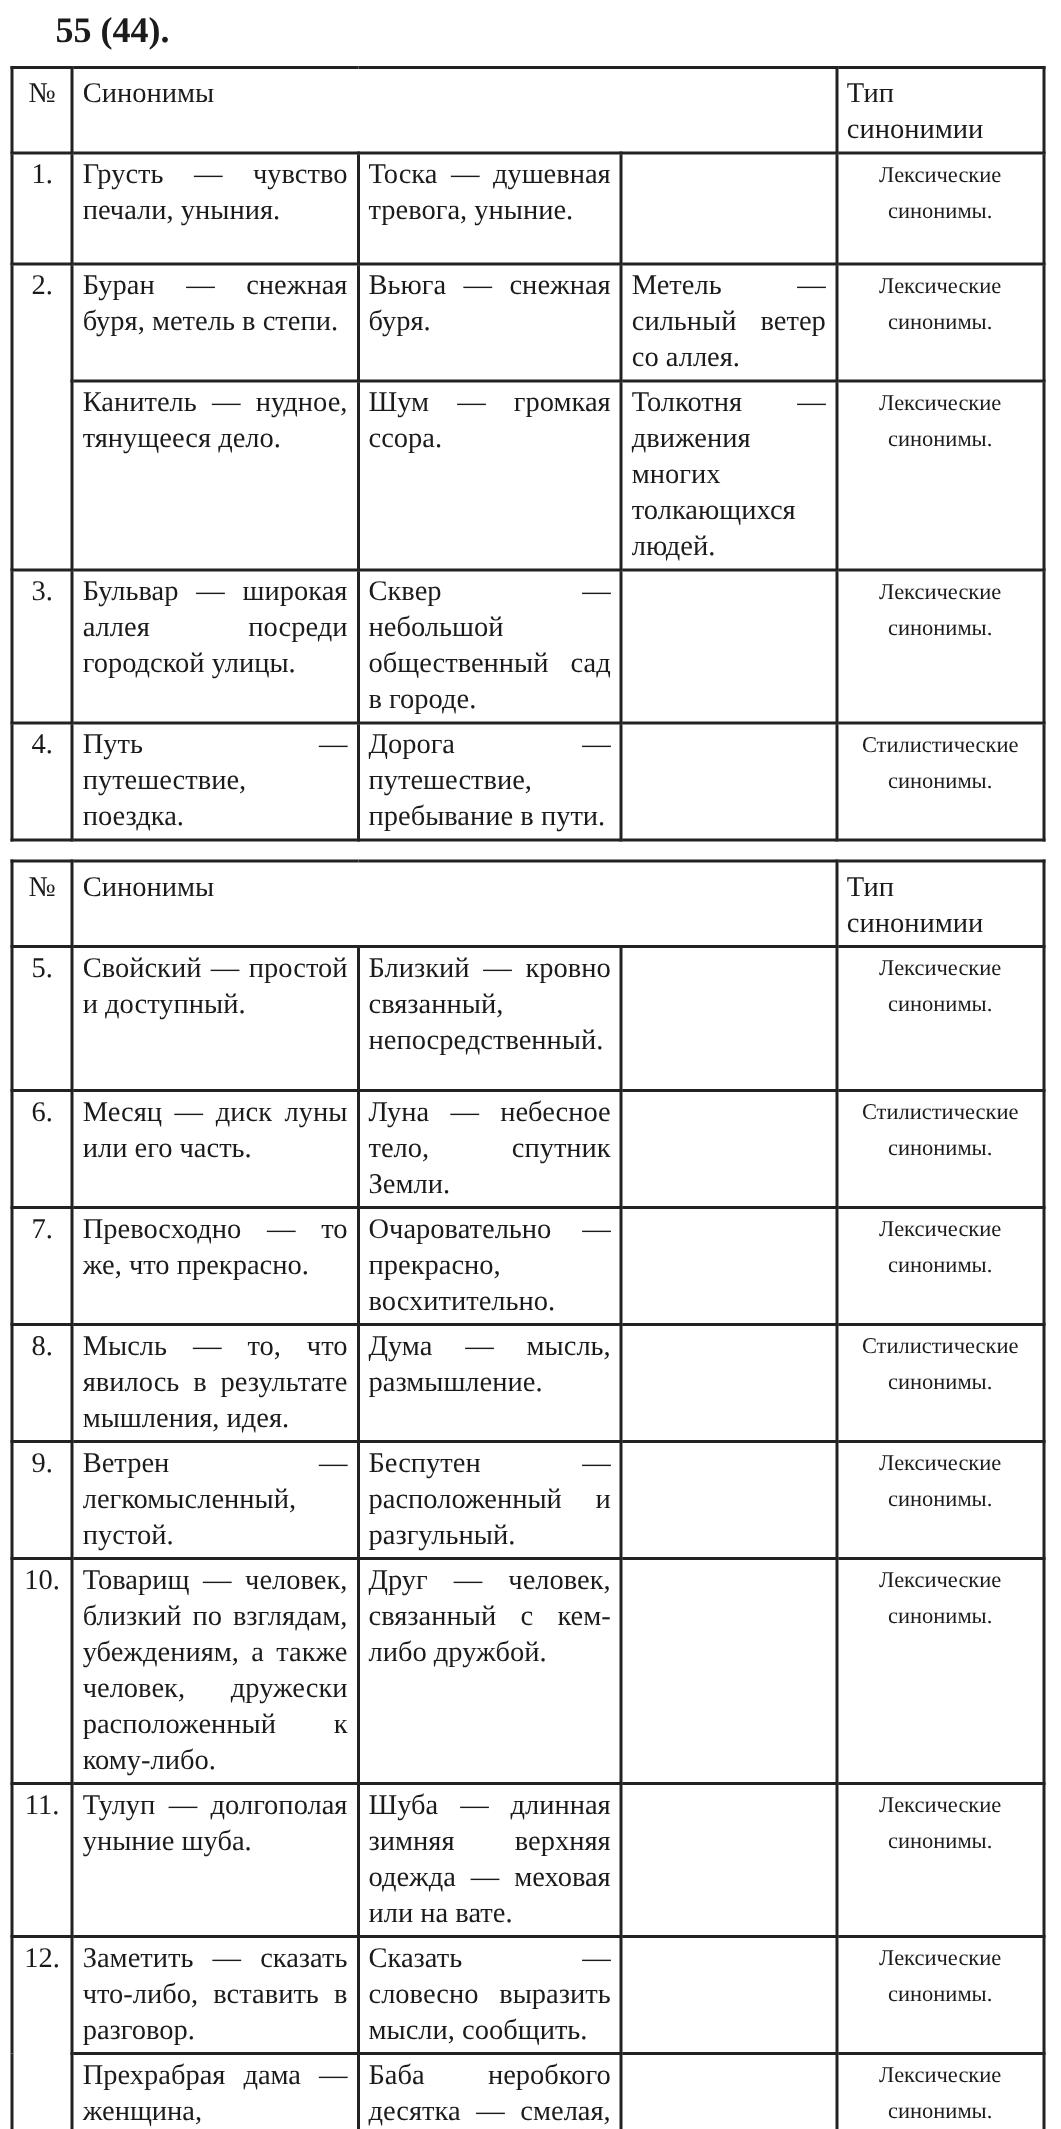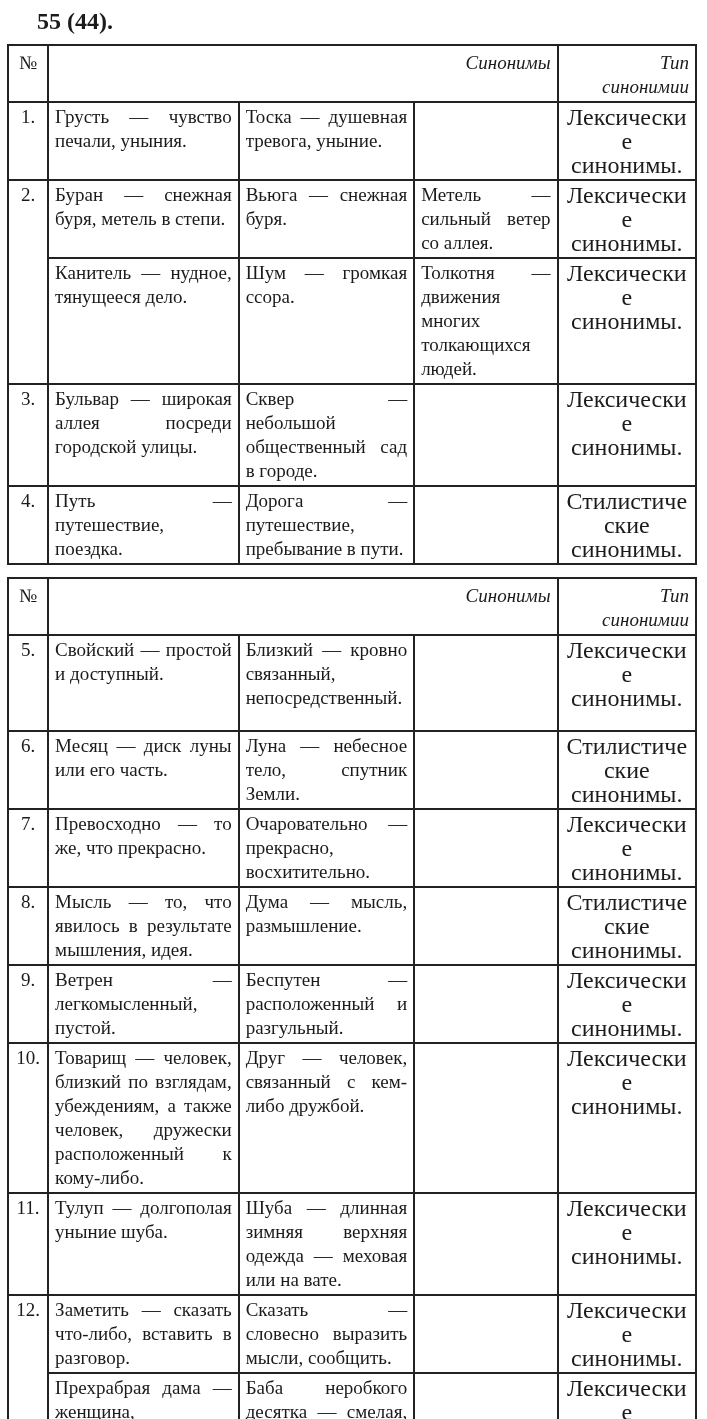--- a/index.html
+++ b/index.html
@@ -33,31 +33,30 @@
     border: 2px solid #222222;
     vertical-align: top;
     padding: 2px 6px;
     font-size: 19px;
     line-height: 24px;
     background: #ffffff;
     overflow-wrap: break-word;
   }
   thead th {
     font-weight: normal;
-    font-style: italic;
-    text-align: right;
+    text-align: left;
     height: 48px;
     padding-top: 5px;
   }
   thead th.h-num { font-style: normal; text-align: center; }
   .type-head-inner { display: inline-block; max-width: 100px; }
 
   td.num  { text-align: center; }
   td.syn  { text-align: justify; }
-  td.type { text-align: center; font-size: 24px; line-height: 24px; margin-left: 48px; }
+  td.type { text-align: center; font-size: 15px; line-height: 24px; margin-left: 48px; }
 
   
   .t1 tbody tr:nth-child(1) { height: 74px; }
   .t1 tbody tr:nth-child(2) { height: 69px; }
   .t1 tbody tr:nth-child(3) { height: 118px; }
   .t1 tbody tr:nth-child(4) { height: 72px; }
   .t1 tbody tr:nth-child(5) { height: 71px; }
 
   .t2 tbody tr:nth-child(1) { height: 96px; }
   .t2 tbody tr:nth-child(2) { height: 71px; }

